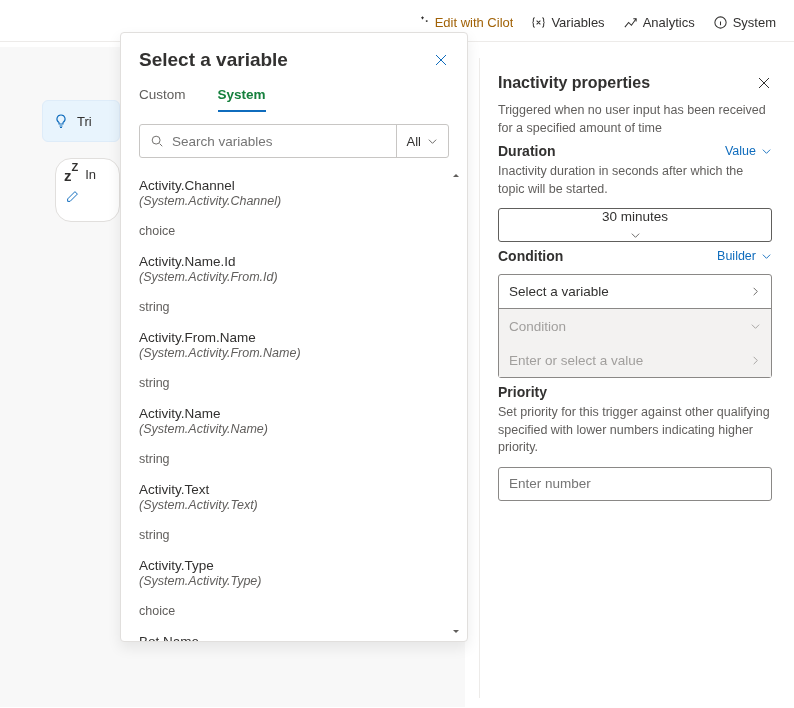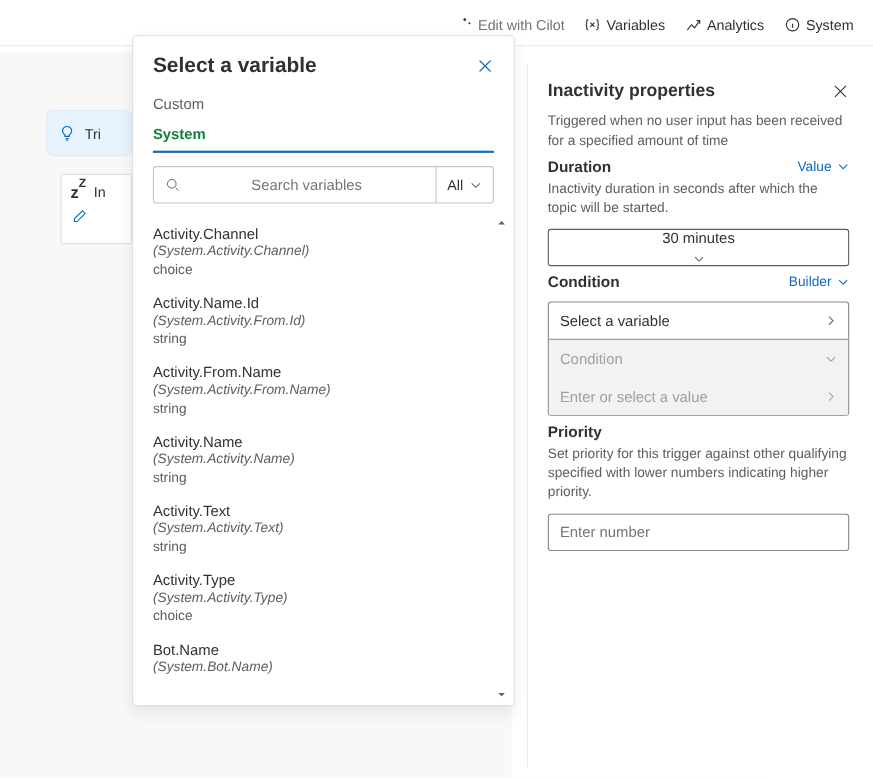--- a/index.html
+++ b/index.html
@@ -31,21 +31,21 @@
     }
     .toolbar-item {
       display: flex;
       align-items: center;
       gap: 5px;
       color: #323130;
       font-size: 13px;
       cursor: pointer;
     }
     .toolbar-item.partial {
-      color: #737373;
+      color: #a16207;
       overflow: hidden;
       white-space: nowrap;
     }
 
     
     .canvas-bg {
       position: absolute;
       top: 47px;
       left: 0;
       width: 465px;
@@ -69,21 +69,21 @@
       padding: 6px 10px;
     }
     .node-inact {
       position: absolute;
       top: 158px;
       left: 55px;
       width: 65px;
       height: 64px;
       background: #fff;
       border: 1px solid #e1dfdd;
-      border-radius: 2px;
+      border-radius: 16px;
       padding: 6px 8px;
     }
     .node-inact .row1 {
       display: flex;
       align-items: center;
       gap: 7px;
       font-size: 13px;
       font-weight: 400;
     }
     .zz {
@@ -117,23 +117,22 @@
       font-weight: 600;
       color: #323130;
     }
     .close-x {
       width: 16px; height: 16px; cursor: pointer;
       display:flex;align-items:center;justify-content:center;
       color: #0f6cbd;
     }
     .var-tabs {
       display: flex;
-      gap: 4px;
+      gap: 32px;
       padding: 6px 18px 0 18px;
-      flex-direction: column;
     }
     .var-tab {
       font-size: 13.5px;
       padding-bottom: 8px;
       cursor: pointer;
       color: #605e5c;
     }
     .var-tab.active {
       font-weight: 600;
       color: #15803d;
@@ -155,21 +154,20 @@
       gap: 8px;
       color: #605e5c;
     }
     .var-search input {
       border: none;
       outline: none;
       flex: 1;
       font-size: 13.5px;
       font-family: inherit;
       color: #323130;
-      text-align: center;
     }
     .var-filter {
       border-left: 1px solid #c8c6c4;
       padding: 0 10px;
       height: 100%;
       display:flex;align-items:center;gap:6px;
       cursor: pointer;
     }
     .var-list {
       flex: 1;
@@ -178,21 +176,21 @@
       position: relative;
     }
     .var-list::-webkit-scrollbar { width: 12px; }
     .var-list::-webkit-scrollbar-thumb { background:#c8c6c4; border-radius:6px; border:3px solid #fff; }
     .var-item {
       padding: 8px 10px 8px 0;
       cursor: pointer;
     }
     .var-item .nm { font-size: 13.5px; color:#323130; }
     .var-item .sys { font-size:12.5px; font-style: italic; color:#605e5c; margin-top:1px; }
-    .var-item .typ { font-size:12.5px; color:#605e5c; margin-top:3px; }
+    .var-item .typ { font-size:12.5px; color:#605e5c; margin-top:16px; }
     .scroll-arrows {
       position:absolute; right:4px; width:14px;
       display:flex; flex-direction:column; align-items:center; justify-content:space-between;
       top:2px; bottom:4px; pointer-events:none; color:#605e5c;
     }
 
     
     .props {
       position: absolute;
       top: 58px;

